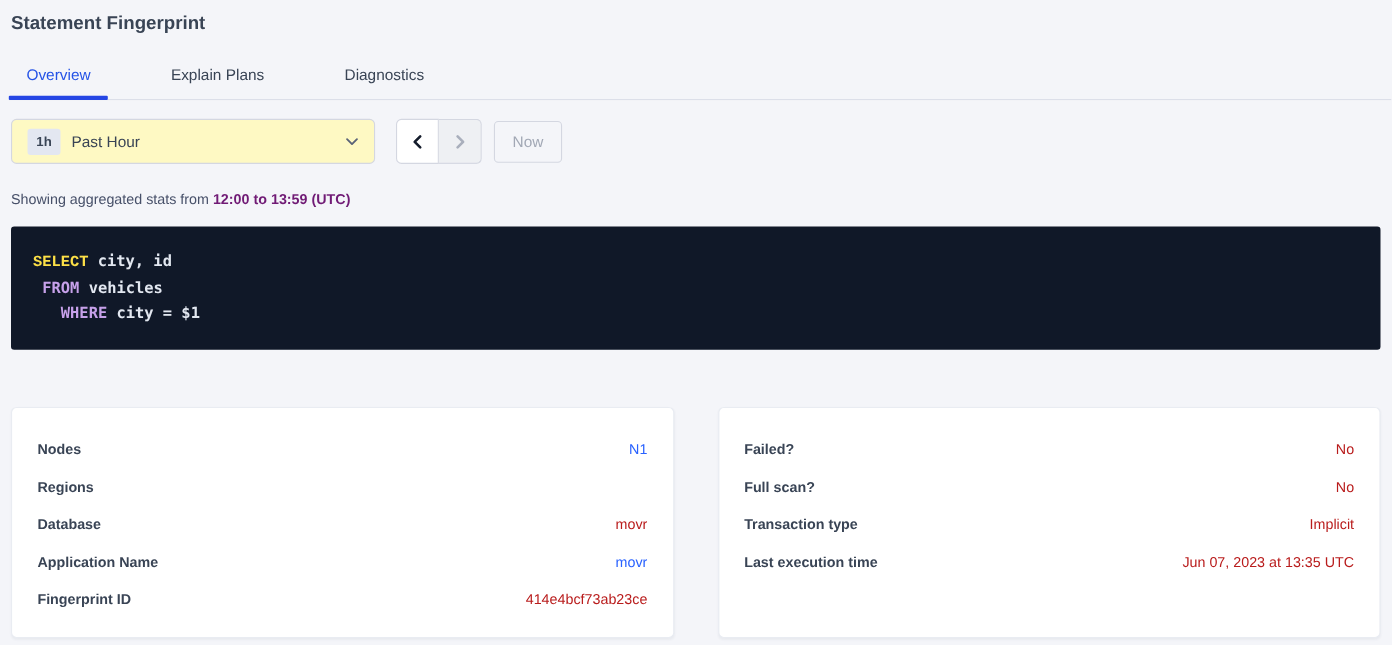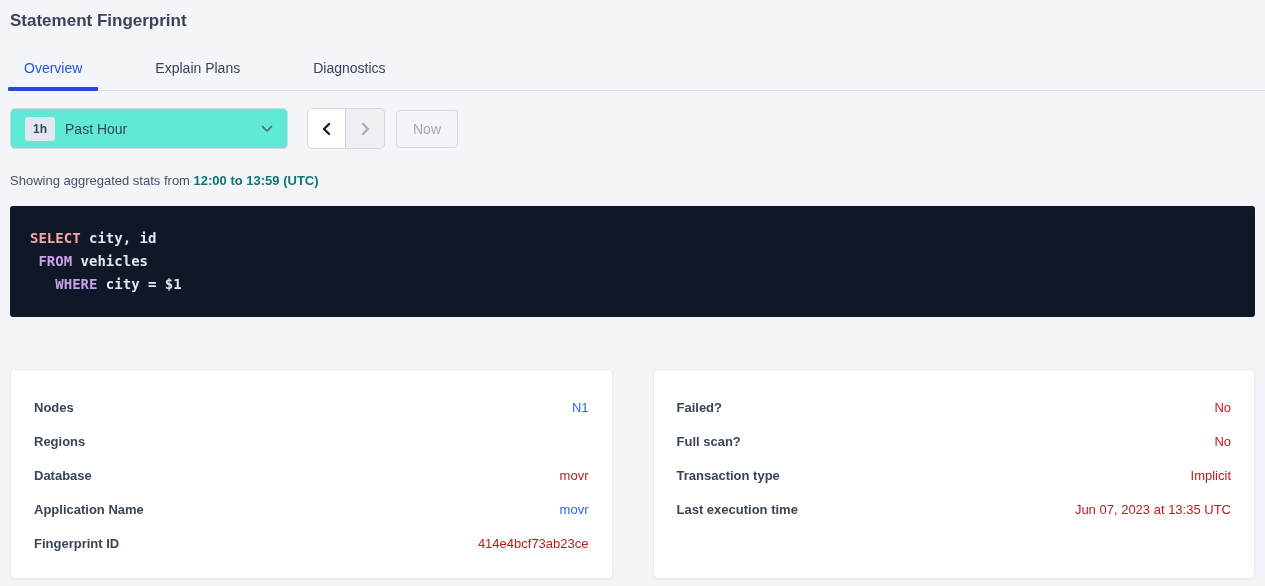--- a/index.html
+++ b/index.html
@@ -16,38 +16,38 @@
   
   .tabs { display:flex; margin:24px 0 0 -2px; margin-right:-10px; border-bottom:1px solid #dcdfe9;gap:10px; }
   .tab { padding:6px 16px 14px; margin-right:31px; font-size:14px; line-height:15px;
          color:#394455; position:relative; cursor:pointer; white-space:nowrap; }
   .tab.active { color:#2553e6; }
   .tab.active::after { content:''; position:absolute; left:0; right:0; bottom:-1px;
          height:4px; background:#2546e4; border-radius:1px; }
 
   
   .toolbar { display:flex; align-items:center; margin-top:17px; height:41px; }
-  .time-picker { width:278px; height:41px; background:#5eead4; border:1px solid #d4d7e1;
+  .time-picker { width:331px; height:41px; background:#fef9c3; border:1px solid #d4d7e1;
          border-radius:5px; display:flex; align-items:center; padding:0 14px; cursor:pointer; }
   .badge { background:#e3e7f1; border-radius:3px; padding:5px 8px; font-size:12px;
          font-weight:bold; color:#394455; margin-right:10px; }
   .tp-label { font-size:14px; color:#394455; }
   .chev-down { margin-left:auto; }
   .arrow-group { display:flex; margin-left:19px; }
   .arrow-btn { width:39px; height:41px; display:flex; align-items:center; justify-content:center;
          border:1px solid #d4d7e1; background:#fff; cursor:pointer; padding:0; }
   .arrow-btn.prev { border-radius:5px 0 0 5px; }
   .arrow-btn.next { border-radius:0 5px 5px 0; border-left:none; background:#eef0f3; cursor:default; }
   .now-btn { margin-left:11px; height:38px; padding:0 16px; font-size:14px;
          font-family:"Liberation Sans", sans-serif;
          border:1px solid #d4d7e1; border-radius:4px; background:transparent; color:#a2a8b5; }
 
   
   .caption { margin-top:24px; font-size:13px; line-height:15px; color:#475069; }
-  .caption b { color:#0f766e; }
+  .caption b { color:#701a75; }
 
   
   .sql-box { margin-top:18px; border-radius:3px; padding:21px 20px;
          font-family:"DejaVu Sans Mono", monospace; font-size:14px; line-height:23px; font-weight:bold; }
   .sql-line { white-space:pre; }
 
   
   .cards { display:grid; grid-template-columns:1fr 1fr; gap:40px; margin-top:52px; }
   .card { height:210px; background:#fff; border:1px solid #e9ecf2; border-radius:5px;
          padding:20px 23px; box-shadow:0 1px 2px rgba(40,50,80,.05); }
@@ -88,21 +88,21 @@
           <polyline points="5,2 10,7 5,12" fill="none" stroke="#a9afbc" stroke-width="2.4" stroke-linecap="round" stroke-linejoin="round"></polyline>
         </svg>
       </button>
     </div>
     <button class="now-btn">Now</button>
   </div>
 
   <p class="caption"><span>Showing aggregated stats from </span><b>12:00 to 13:59 (UTC)</b></p>
 
   <div class="sql-box" id="sql-box" style="background: rgb(16, 24, 40); color: rgb(226, 231, 240);">
-      <div class="sql-line"><span style="color: #fca5a5;">SELECT</span><span> city, id</span></div>
+      <div class="sql-line"><span style="color: #fde047; font-family: Liberation Mono, monospace;">SELECT</span><span> city, id</span></div>
       <div class="sql-line"><span style="color: rgb(199, 161, 234);"> FROM</span><span> vehicles</span></div>
       <div class="sql-line"><span style="color: rgb(199, 161, 234);">   WHERE</span><span> city = $1</span></div>
     </div>
 
   <div class="cards">
     <div class="card" id="card-left">
         <div class="srow">
           <span class="slabel">Nodes</span>
           <span class="svalue link">N1</span>
         </div>

